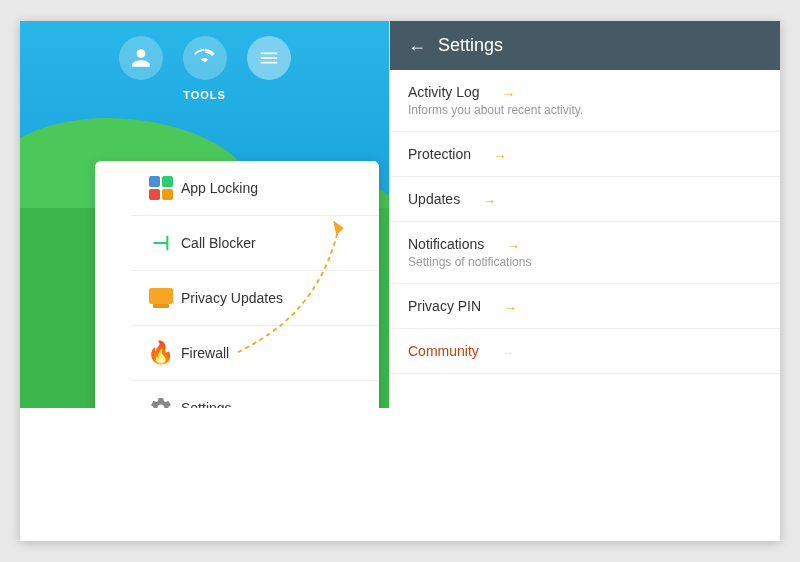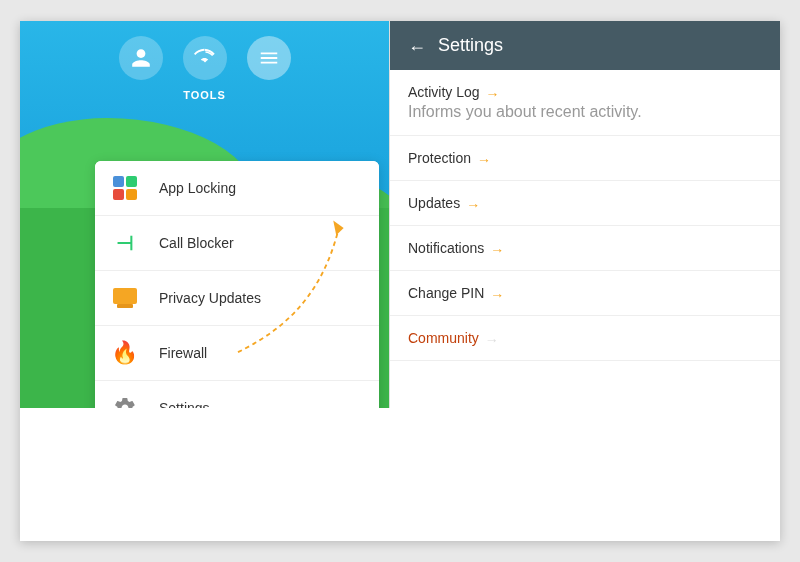--- a/index.html
+++ b/index.html
@@ -125,21 +125,22 @@
       box-shadow: 0 2px 12px rgba(0,0,0,0.15);
     }
 
     .menu-item {
       display: flex;
       align-items: center;
       padding: 13px 16px;
       border-bottom: 1px solid #eee;
       cursor: pointer;
       background: white;
-      gap: 20px;
+      gap: 6px;
+      margin-left: 36px;
     }
 
     .menu-item:last-child {
       border-bottom: none;
     }
 
     .menu-icon-wrap {
       width: 28px;
       height: 28px;
       display: flex;
@@ -192,30 +193,30 @@
       padding: 14px 18px;
       border-bottom: 1px solid #eee;
       cursor: pointer;
     }
 
     .settings-item-title {
       font-size: 14px;
       color: #333;
       display: flex;
       align-items: flex-start;
-      gap: 6px;
+      gap: 22px;
     }
 
     .settings-item-title .arrow {
       color: #f5a623;
       font-size: 14px;
     }
 
     .settings-item-subtitle {
-      font-size: 16px;
+      font-size: 12px;
       color: #999;
       margin-top: 3px;
     }
 
     .settings-item.disabled .settings-item-title {
       color: #bbb;
     }
 
     
     .dotted-arrow {
@@ -362,25 +363,26 @@
           <span>Updates</span>
           <span class="arrow">→</span>
         </div>
       </div>
 
       <div class="settings-item">
         <div class="settings-item-title">
           <span>Notifications</span>
           <span class="arrow">→</span>
         </div>
-      </div>
-
-      <div class="settings-item">
-        <div class="settings-item-title">
-          <span>Change PIN</span>
+        <div class="settings-item-subtitle">Settings of notifications</div>
+      </div>
+
+      <div class="settings-item">
+        <div class="settings-item-title">
+          <span>Privacy PIN</span>
           <span class="arrow">→</span>
         </div>
       </div>
 
       <div class="settings-item disabled">
         <div class="settings-item-title">
           <span style="color:#c2410c;">Community</span>
           <span class="arrow" style="color:#ddd;">→</span>
         </div>
       </div>

